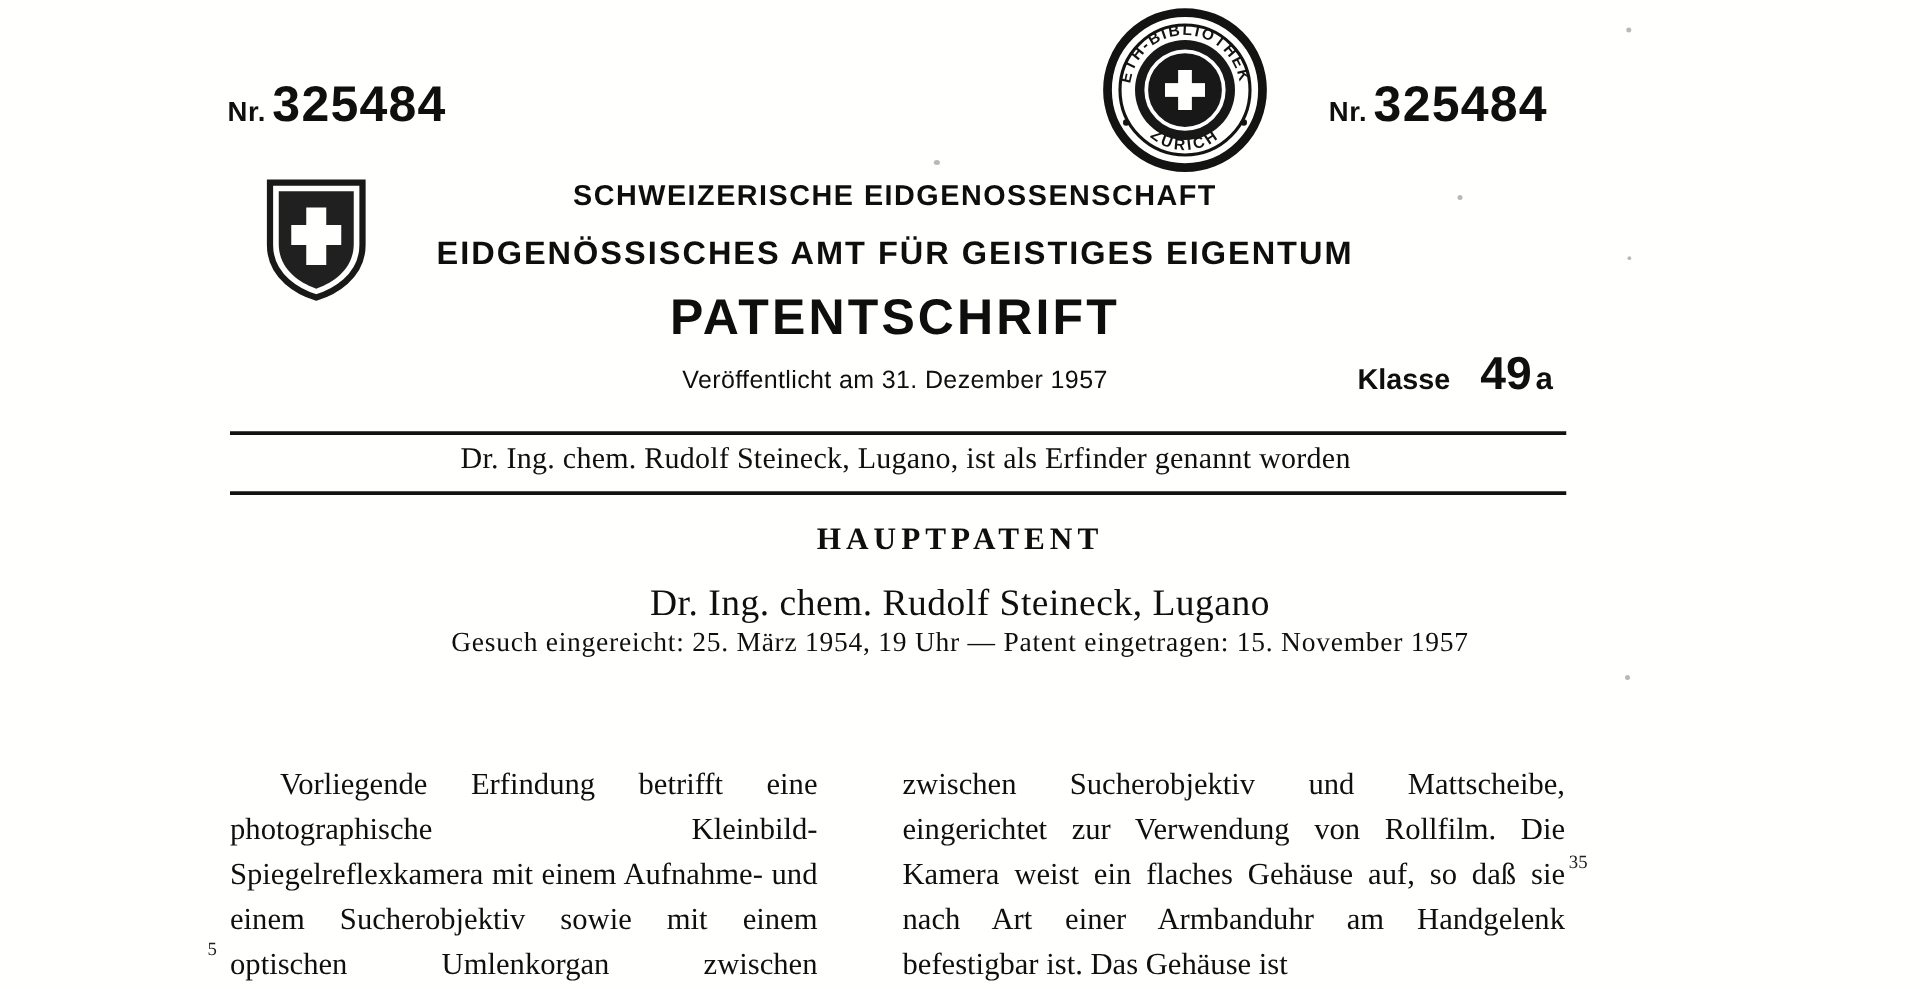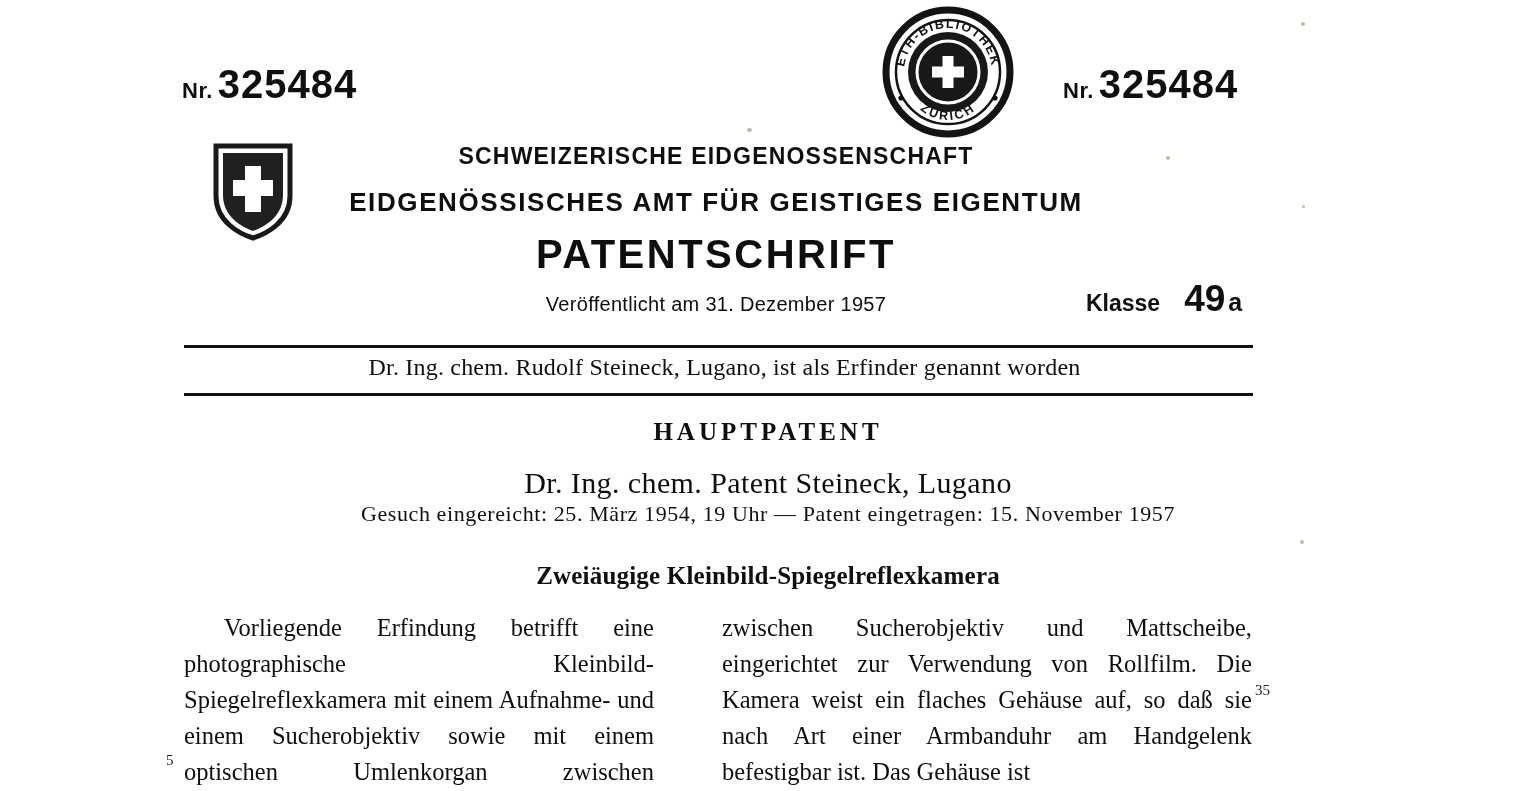--- a/index.html
+++ b/index.html
@@ -276,23 +276,22 @@
 
   <div class="klasse">
     <span class="k-word">Klasse</span><span class="k-num">49</span><span class="k-sub">a</span>
   </div>
 
   <div class="rule rule-top"></div>
   <div class="inventor-line">Dr. Ing. chem. Rudolf Steineck, Lugano, ist als Erfinder genannt worden</div>
   <div class="rule rule-bot"></div>
 
   <div class="hauptpatent">HAUPTPATENT</div>
-  <div class="applicant">Dr. Ing. chem. Patent Steineck, Lugano</div>
+  <div class="applicant">Dr. Ing. chem. Rudolf Steineck, Lugano</div>
   <div class="dates">Gesuch eingereicht: 25. März 1954, 19 Uhr — Patent eingetragen: 15. November 1957</div>
-  <div class="invention-title">Zweiäugige Kleinbild-Spiegelreflexkamera</div>
 
   <div class="col col-left">
     <p class="indent justify">Vorliegende Erfindung betrifft eine photographische Kleinbild-Spiegelreflexkamera mit einem Aufnahme- und einem Sucherobjektiv sowie mit einem optischen Umlenkorgan zwischen Sucherobjektiv und Mattscheibe.</p>
   </div>
   <div class="col col-right">
     <p class="justify">zwischen Sucherobjektiv und Mattscheibe, eingerichtet zur Verwendung von Rollfilm. Die Kamera weist ein flaches Gehäuse auf, so daß sie nach Art einer Armbanduhr am Handgelenk befestigbar ist. Das Gehäuse ist</p>
   </div>
 
   <div class="linenum ln-5">5</div>
   <div class="linenum ln-35">35</div>

